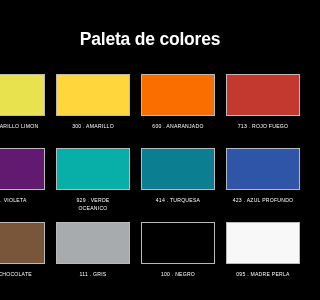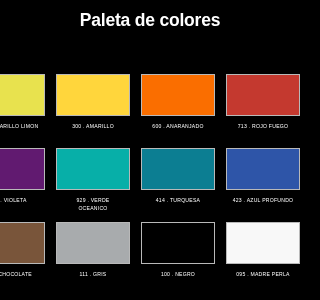--- a/index.html
+++ b/index.html
@@ -15,21 +15,21 @@
   }
   .page {
     position: relative;
     width: 300px;
     height: 300px;
     background: #000000;
     overflow: hidden;
   }
   .title {
     position: absolute;
-    top: 10px;
+    top: 29px;
     left: 0;
     width: 300px;
     text-align: center;
     color: #ffffff;
     font-size: 17.5px;
     font-weight: bold;
     letter-spacing: -0.2px;
     white-space: nowrap;
   }
   

